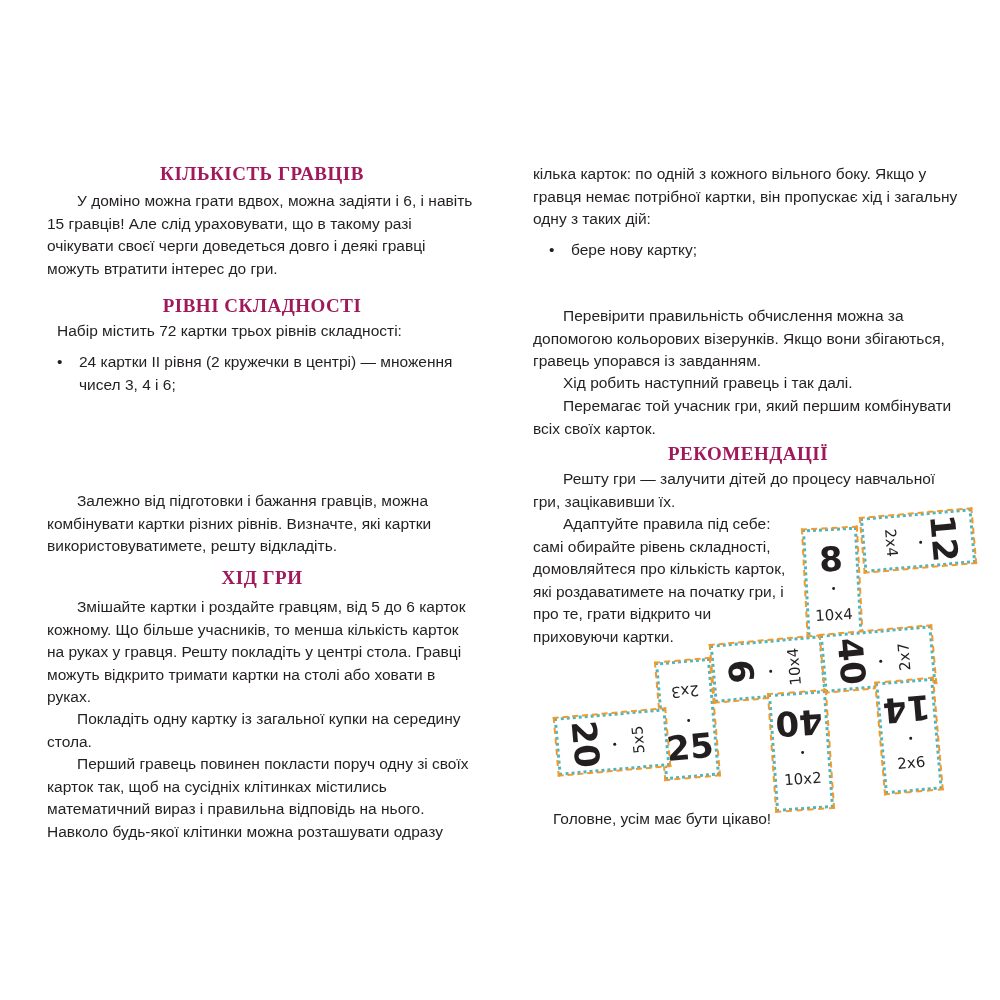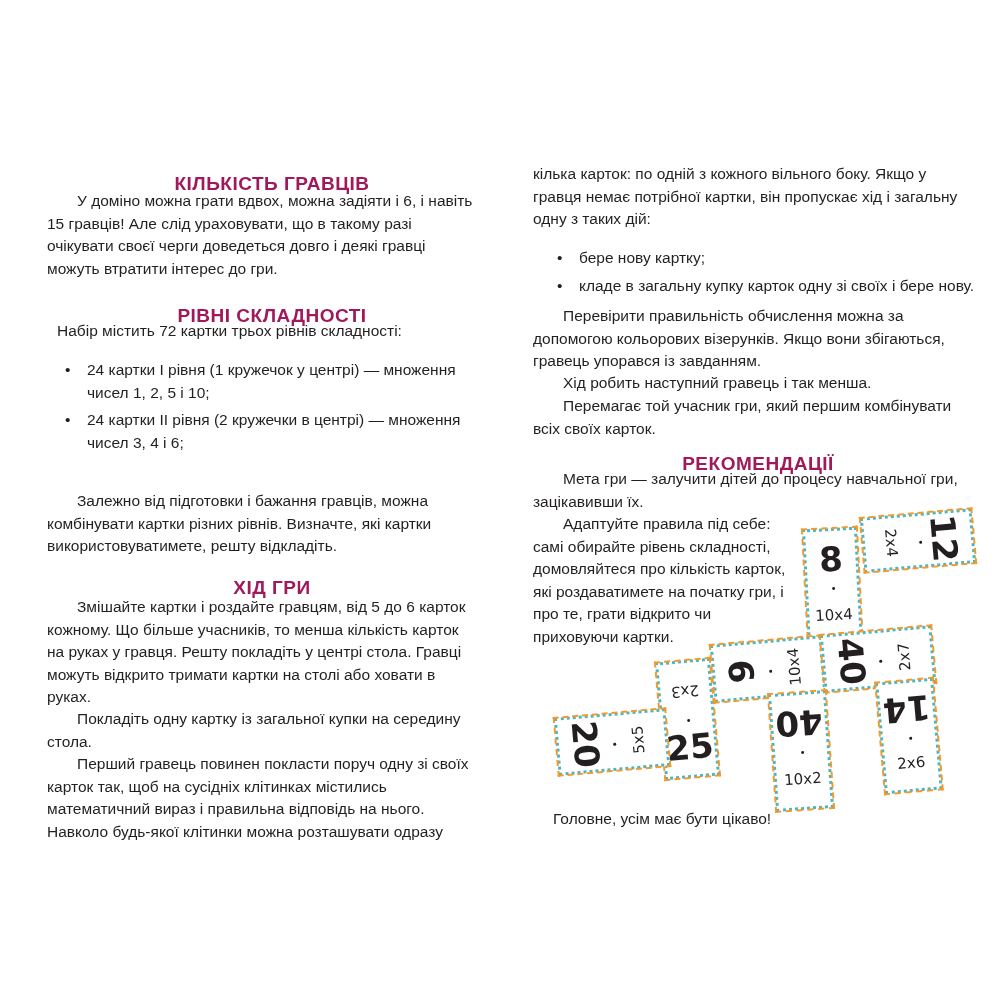--- a/index.html
+++ b/index.html
@@ -1,68 +1,66 @@
 <!DOCTYPE html>
 <html><head>
 <meta charset="utf-8">
 <style>
   html, body { margin: 0; padding: 0; background: #ffffff; }
   body { width: 1000px; height: 1000px; position: relative; overflow: hidden;
          font-family: "Liberation Sans", "DejaVu Sans", sans-serif; color: #231f20; }
   .col { position: absolute; top: 0; }
   .left { left: 47px; width: 430px; }
   .right { left: 533px; width: 430px; }
-  h2 { margin: 10px; text-align: center; color: #a0195a; font-family: Liberation Sans, sans-serif;
+  h2 { margin: 0; text-align: center; color: #a0195a; font-family: Liberation Serif, serif;
        font-weight: bold; font-size: 19px; letter-spacing: 0.5px; position: absolute; width: 100%; }
   .p { position: absolute; font-size: 15.5px; line-height: 22.5px; margin: 0; width: 100%; }
   .ind { text-indent: 30px; }
-  ul.b { position: absolute; margin: 12px; padding: 0; list-style: none; width: 100%; font-size: 15.5px; line-height: 22.5px; }
+  ul.b { position: absolute; margin: 4px; padding: 0; list-style: none; width: 100%; font-size: 15.5px; line-height: 22.5px; }
   ul.b li { position: relative; padding-left: 28px; margin-bottom: 5px; }
   ul.b li::before { content: "•"; position: absolute; left: 6px; top: 0; }
   .tile { position: absolute; background: #fff; box-sizing: border-box;
           border: 3px dotted #4bb5c1; outline: 2px dashed #f39a2c; outline-offset: -1px; }
   .half { position: absolute; display: flex; align-items: center; justify-content: center;
           font-family: "DejaVu Sans", sans-serif; color: #231f20; }
   .big { font-size: 34px; font-weight: bold; }
   .small { font-size: 15px; }
   .dot { position: absolute; width: 3px; height: 3px; background: #231f20; border-radius: 50%; }
 </style>
 </head>
 <body>
 
 <div class="col left">
   <h2 style="top:163px">КІЛЬКІСТЬ ГРАВЦІВ</h2>
   <p class="p ind" style="top:190px">У доміно можна грати вдвох, можна задіяти і 6, і навіть 15 гравців! Але слід ураховувати, що в такому разі очікувати своєї черги доведеться довго і деякі гравці можуть втратити інтерес до гри.</p>
 
   <h2 style="top:295px">РІВНІ СКЛАДНОСТІ</h2>
   <p class="p" style="top:320px;left:10px">Набір містить 72 картки трьох рівнів складності:</p>
   <ul class="b" style="top:347px">
-    <li>24 картки I рівня (1 кружечок у центрі) — множення чисел 1, 2, 5 і 10;</li>
     <li>24 картки II рівня (2 кружечки в центрі) — множення чисел 3, 4 і 6;</li>
   </ul>
   <p class="p ind" style="top:490px">Залежно від підготовки і бажання гравців, можна комбінувати картки різних рівнів. Визначте, які картки використовуватимете, решту відкладіть.</p>
 
   <h2 style="top:567px">ХІД ГРИ</h2>
   <p class="p ind" style="top:596px">Змішайте картки і роздайте гравцям, від 5 до 6 карток кожному. Що більше учасників, то менша кількість карток на руках у гравця. Решту покладіть у центрі стола. Гравці можуть відкрито тримати картки на столі або ховати в руках.</p>
   <p class="p ind" style="top:708px">Покладіть одну картку із загальної купки на середину стола.</p>
   <p class="p ind" style="top:753px">Перший гравець повинен покласти поруч одну зі своїх карток так, щоб на сусідніх клітинках містились математичний вираз і правильна відповідь на нього. Навколо будь-якої клітинки можна розташувати одразу</p>
 </div>
 
 <div class="col right">
   <p class="p" style="top:163px">кілька карток: по одній з кожного вільного боку. Якщо у гравця немає потрібної картки, він пропускає хід і загальну одну з таких дій:</p>
   <ul class="b" style="top:235px;left:6px">
     <li>бере нову картку;</li>
-    <li>кладе в загальну купку карток одну зі своїх і бере нову.</li>
   </ul>
   <p class="p ind" style="top:305px">Перевірити правильність обчислення можна за допомогою кольорових візерунків. Якщо вони збігаються, гравець упорався із завданням.</p>
-  <p class="p ind" style="top:372px">Хід робить наступний гравець і так менша.</p>
+  <p class="p ind" style="top:372px">Хід робить наступний гравець і так далі.</p>
   <p class="p ind" style="top:395px">Перемагає той учасник гри, який першим комбінувати всіх своїх карток.</p>
 
   <h2 style="top:443px">РЕКОМЕНДАЦІЇ</h2>
-  <p class="p ind" style="top:468px">Мета гри — залучити дітей до процесу навчальної гри, зацікавивши їх.</p>
+  <p class="p ind" style="top:468px">Решту гри — залучити дітей до процесу навчальної гри, зацікавивши їх.</p>
   <p class="p ind" style="top:513px;width:260px">Адаптуйте правила під себе: самі обирайте рівень складності, домовляйтеся про кількість карток, які роздаватимете на початку гри, і про те, грати відкрито чи приховуючи картки.</p>
   <p class="p" style="top:808px;left:20px">Головне, усім має бути цікаво!</p>
 </div>
 
 <div>
 
   <div class="tile" style="left:805px;top:528px;width:55px;height:118px;transform:rotate(-3deg)">
     <div class="half big" style="left:0;top:0;width:100%;height:50%">8</div>
     <div class="dot" style="left:24px;top:56px"></div>
     <div class="half small" style="left:0;top:50%;width:100%;height:50%">10x4</div>

